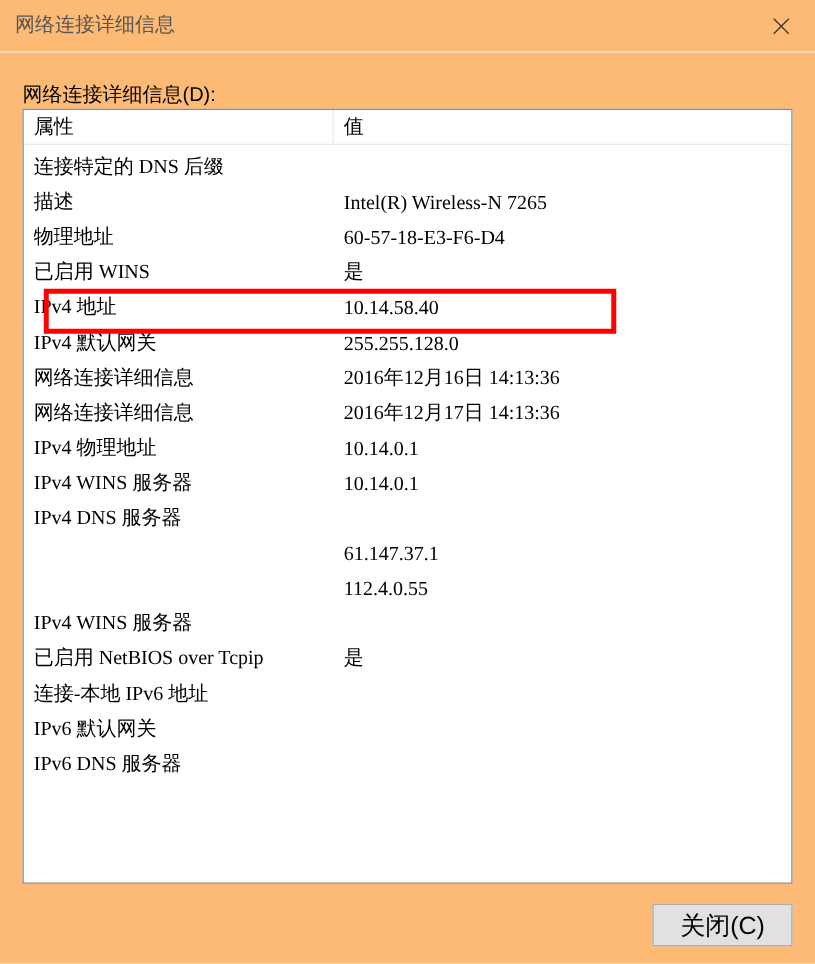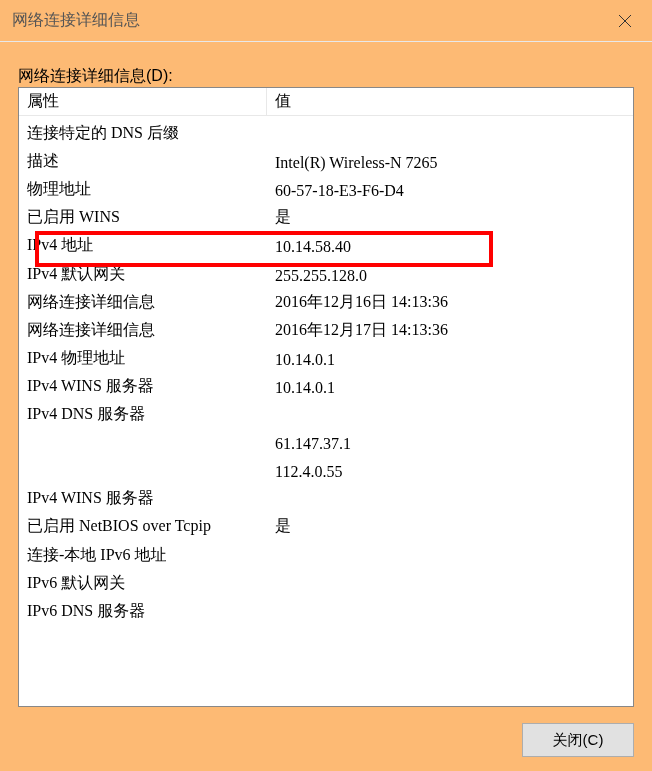--- a/index.html
+++ b/index.html
@@ -115,21 +115,21 @@
       display: flex;
       justify-content: flex-end;
       padding-top: 16px;
       gap: 8px;
     }
     .btn {
       min-width: 112px;
       height: 34px;
       background: #e1e1e1;
       border: 1px solid #adadad;
-      font-size: 15px;
+      font-size: 20px;
       color: #000;
       display: inline-flex;
       align-items: center;
       justify-content: center;
       font-family: inherit;
     }
   </style>
 </head>
 <body>
 

